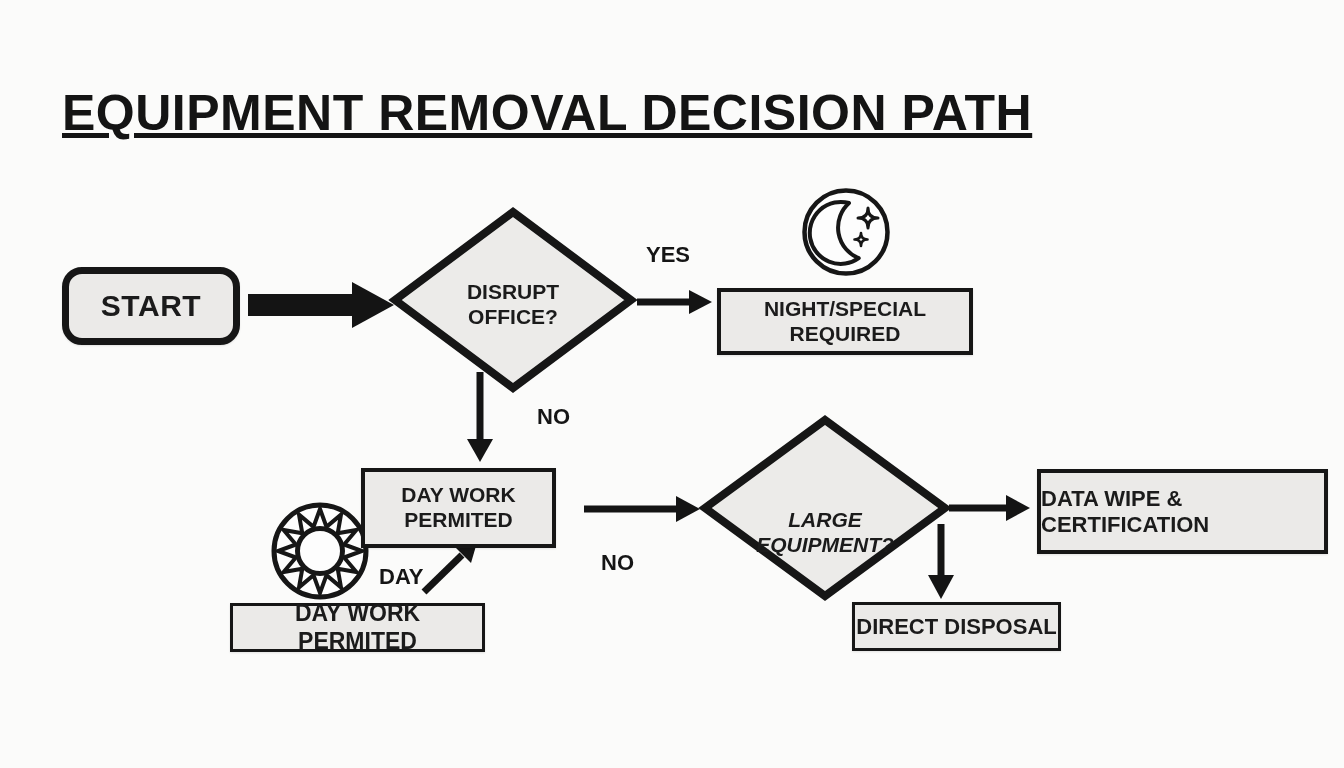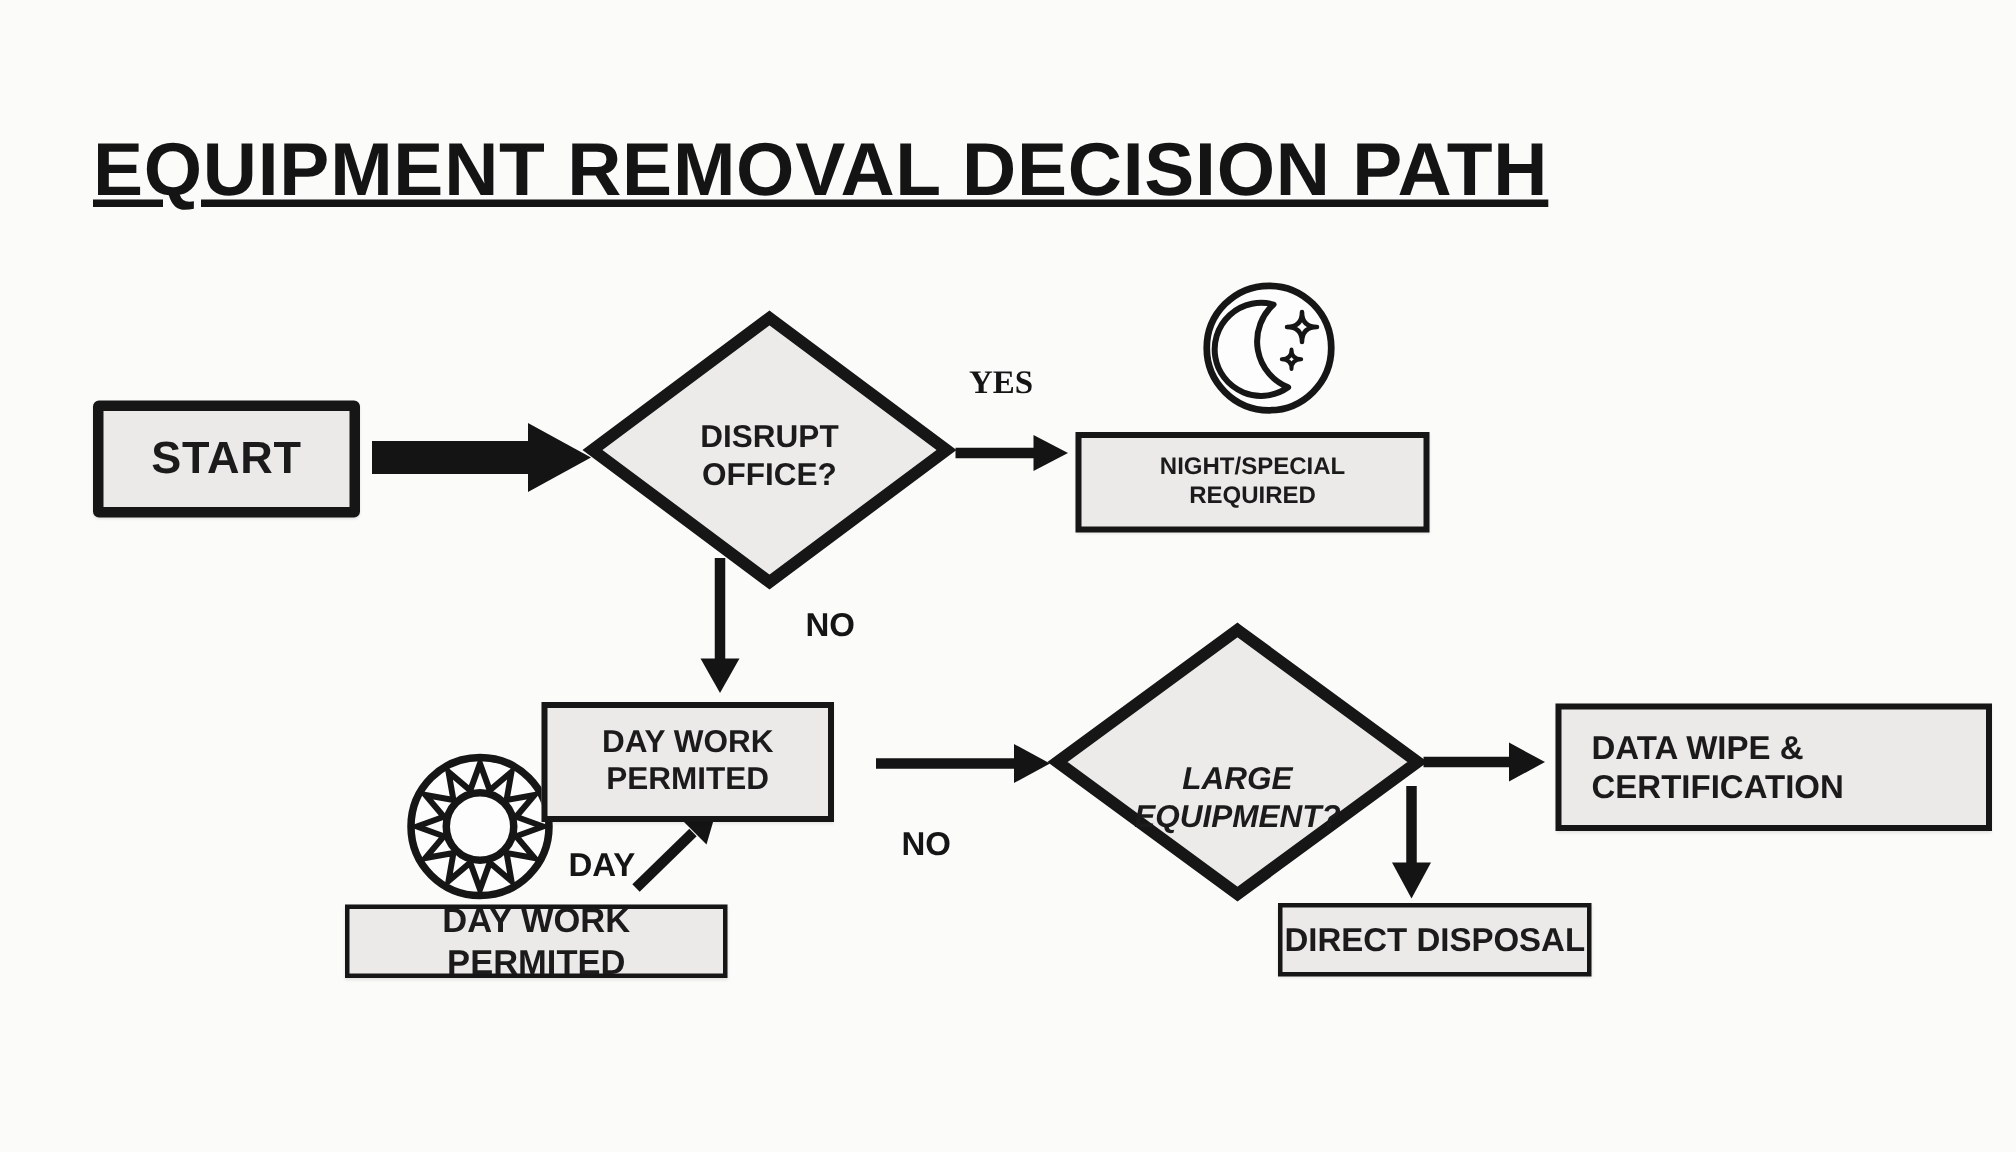--- a/index.html
+++ b/index.html
@@ -17,43 +17,43 @@
   .layer { position:absolute; left:0; top:0; width:1344px; height:768px; }
   .node {
     position:absolute; box-sizing:border-box;
     background:#ebeae8; border:4px solid #161616;
     display:flex; align-items:center; justify-content:center;
     text-align:center; font-weight:bold; line-height:1.18;
     white-space:pre-line; box-shadow:0 1px 2px rgba(0,0,0,0.10);
   }
   .node-start {
     left:62px; top:267px; width:178px; height:78px;
-    border-width:7px; border-radius:4px; font-size:30px;
+    border-width:7px; border-radius:20px; font-size:30px;
     letter-spacing:0.5px;
   }
-  .node-night { left:717px; top:288px; width:236px; height:67px; font-size:16px; }
+  .node-night { left:717px; top:288px; width:256px; height:67px; font-size:21px; }
   .node-daywork { left:361px; top:468px; width:195px; height:80px; font-size:21px; }
   .node-daywork-alt { left:230px; top:603px; width:255px; height:49px; border-width:3px; font-size:23px; }
   .node-datawipe {
     left:1037px; top:469px; width:291px; height:85px; font-size:22px;
-    justify-content:flex-start; text-align:left; padding-left:20px;
+    justify-content:flex-start; text-align:left; 
   }
   .node-disposal { left:852px; top:602px; width:209px; height:49px; border-width:3px; font-size:22px; }
   .diamond-label {
     position:absolute; display:flex; align-items:center; justify-content:center;
     text-align:center; font-weight:bold; font-size:21px; line-height:1.2;
     white-space:pre-line;
   }
   .dlabel-1 { left:413px; top:260px; width:200px; height:88px; }
   .dlabel-2 { left:715px; top:488px; width:220px; height:88px;font-style:italic; }
   .edge-label {
     position:absolute; font-weight:bold; font-size:22px; color:#151515;
     white-space:nowrap;
   }
-  .lbl-yes { left:646px; top:242px;font-family:Liberation Serif, serif; }
+  .lbl-yes { left:646px; top:242px; }
   .lbl-no1 { left:537px; top:404px; }
   .lbl-no2 { left:601px; top:550px; }
   .lbl-day { left:379px; top:564px; }
 </style>
 </head>
 <body>
 
 <div class="stage">
 
   <div class="title">EQUIPMENT REMOVAL DECISION PATH</div>

